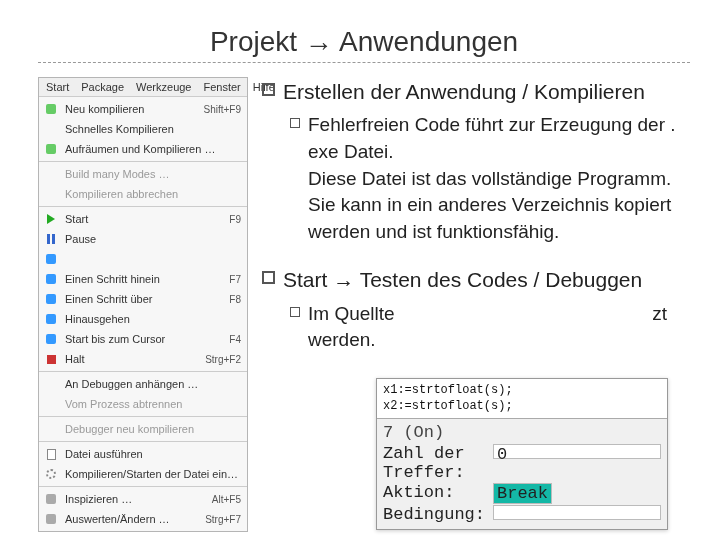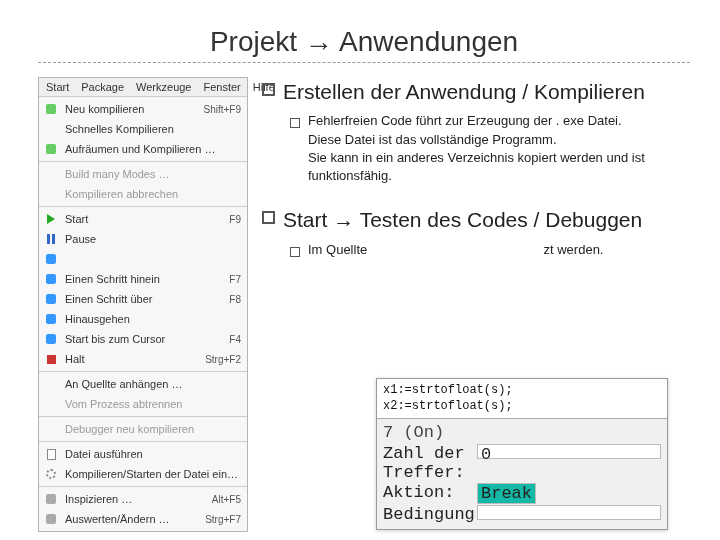--- a/index.html
+++ b/index.html
@@ -60,21 +60,21 @@
   .mi-short { color: #555; font-size: 10px; padding-left: 6px; }
   .menu hr { border: none; border-top: 1px solid #ccc; margin: 2px 0; }
 
   
   .block { margin-bottom: 20px; }
   .b1 { display: flex; align-items: flex-start; gap: 8px; }
   .b1 .sq { width: 13px; height: 13px; border: 2px solid #555; margin-top: 6px; flex-shrink: 0; }
   .b1 .txt { font-size: 21px; }
   .b2 { display: flex; align-items: flex-start; gap: 8px; margin: 6px 0 0 28px; }
   .b2 .sq { width: 10px; height: 10px; border: 1.5px solid #555; margin-top: 6px; flex-shrink: 0; }
-  .b2 .txt { font-size: 13px; }
+  .b2 .txt { font-size: 19px; }
 
   
   .overlay {
     position: absolute;
     right: 52px;
     top: 378px;
     width: 292px;
     background: #fff;
     border: 1px solid #999;
     font-family: "Courier New", monospace;
@@ -85,21 +85,21 @@
   .ov-code .err { background: #d94040; color: #fff; display: inline-block; padding: 0 2px; }
   .ov-panel {
     border-top: 1px solid #aaa;
     background: #f0f0f0;
     padding: 4px 6px;
     font-family: Liberation Mono, monospace;
     font-size: 17px;
     color: #222;
   }
   .ov-tab { color: #444; margin-bottom: 2px; }
-  .ov-row { display: flex; gap: 4px; margin: 1px 0; }
+  .ov-row { display: flex; gap: 20px; margin: 1px 0; }
   .ov-row .k { width: 90px; }
   .ov-row .v {
     flex: 1;
     border: 1px solid #bbb;
     background: #fff;
     padding: 0 3px;
     height: 15px;
   }
   .ov-sel { border: 1px solid #bbb; background: #14b8a6; padding: 0 3px; }
 
@@ -210,21 +210,21 @@
             <div class="menu-item">
               <span class="mi-icon">
                 <span class="ic-stop"></span>
               </span>
               <span class="mi-label">Halt</span>
               <span class="mi-short">Strg+F2</span>
             </div>
             <hr>
             <div class="menu-item">
               <span class="mi-icon"></span>
-              <span class="mi-label">An Quellte anhängen …</span>
+              <span class="mi-label">An Debuggen anhängen …</span>
             </div>
             <div class="menu-item disabled">
               <span class="mi-icon"></span>
               <span class="mi-label">Vom Prozess abtrennen</span>
             </div>
             <hr>
             <div class="menu-item disabled">
               <span class="mi-icon"></span>
               <span class="mi-label">Debugger neu kompilieren</span>
             </div>

